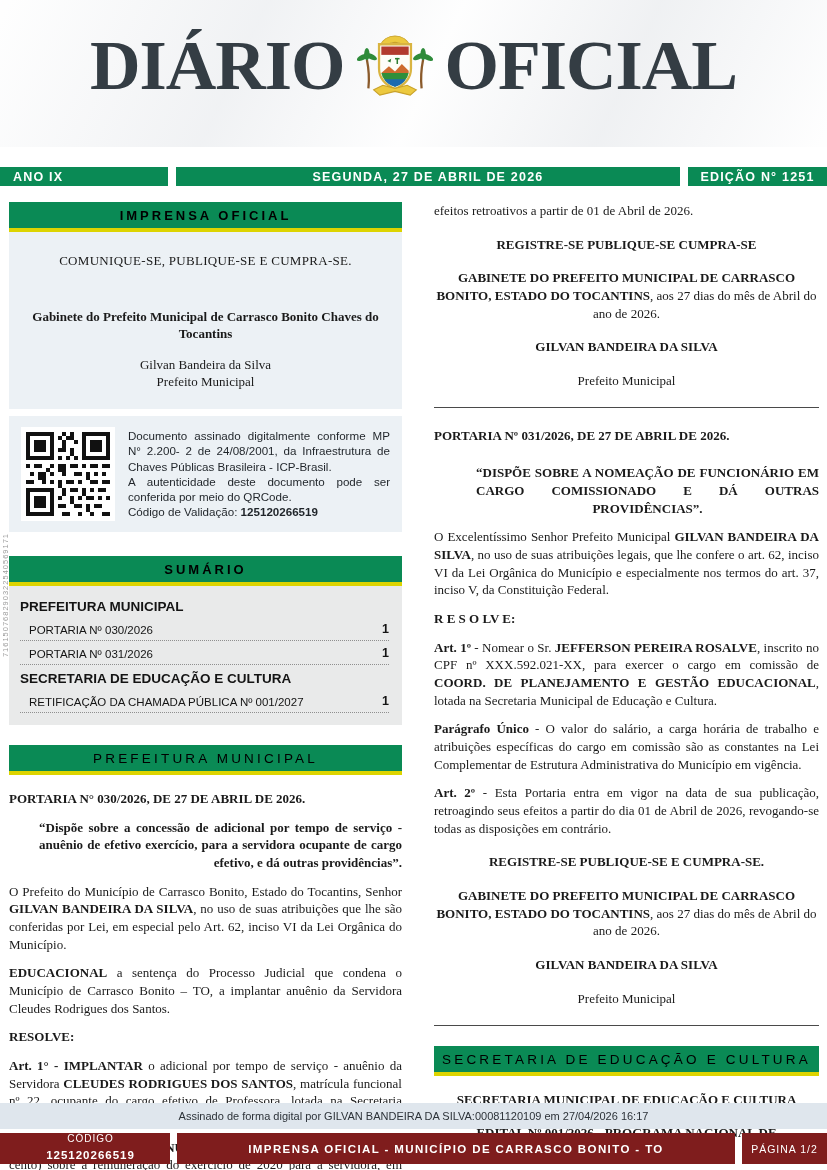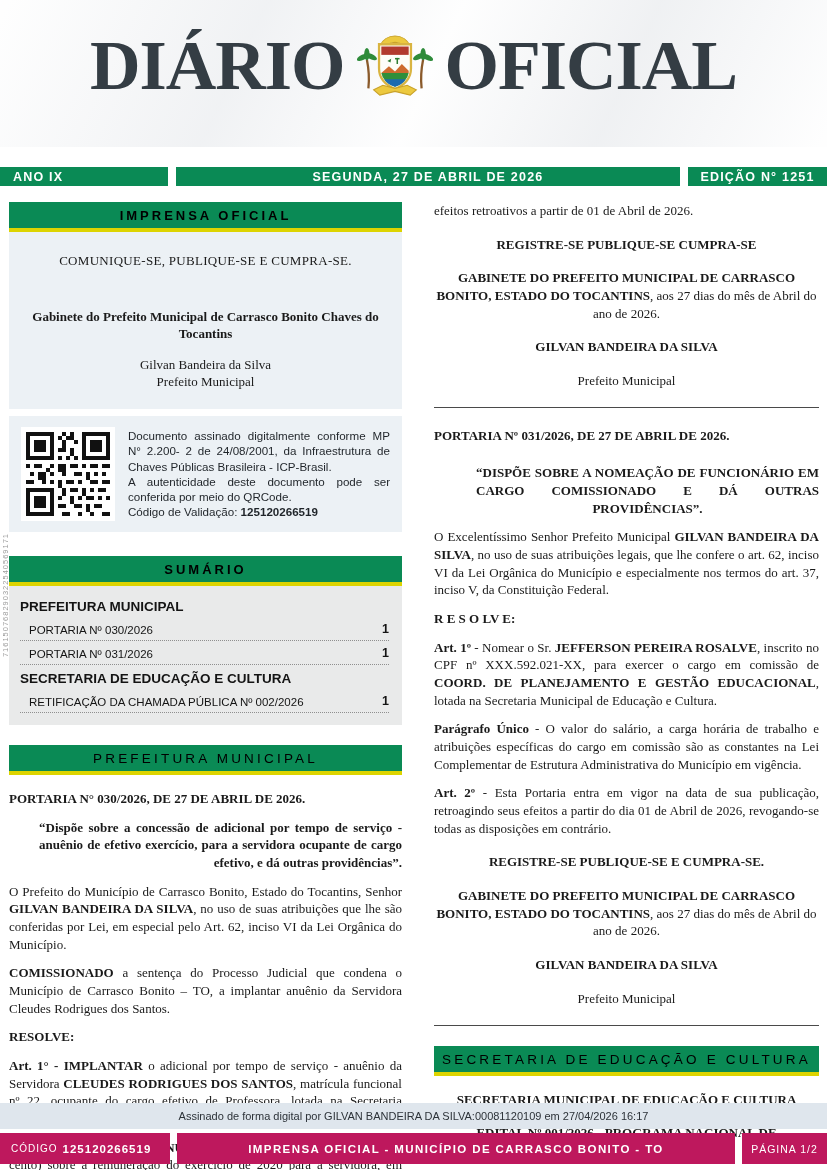--- a/index.html
+++ b/index.html
@@ -78,21 +78,21 @@
     writing-mode:vertical-rl; transform:rotate(180deg);
     font-family:"Liberation Sans", sans-serif; font-size:7.5px; letter-spacing:1px; color:#9b9b9b;
   }
   
   .sign-bar {
     position:absolute; left:0; right:0; bottom:41px; height:26px;
     background:#dfe6ed; display:flex; align-items:center; justify-content:center;
     font-family:"Liberation Sans", sans-serif; font-size:11px; color:#2c3238;
   }
   .footer-bar { position:absolute; left:0; right:0; bottom:6px; height:31px; display:flex; gap:7px; font-family:"Liberation Sans", sans-serif; }
-  .footer-bar > div { background:#be185d; color:#fff; display:flex; align-items:center; }
+  .footer-bar > div { background:#7f1d1d; color:#fff; display:flex; align-items:center;flex-direction:column; }
   .fb-code { width:170px; padding-left:11px; font-size:10px; letter-spacing:1px; color:#cfe6da; gap:5px; }
   .fb-code b { color:#fff; font-size:11.5px; letter-spacing:1px; }
   .fb-center { flex:1; justify-content:center; font-weight:bold; font-size:11.5px; letter-spacing:1.4px; }
   .fb-page { width:85px; justify-content:center; font-size:10.5px; letter-spacing:1px; }
 </style>
 </head>
 <body>
 
 <div class="page">
 
@@ -177,32 +177,32 @@
           <div class="sum-item">
             <span>PORTARIA Nº 030/2026</span>
             <span class="sum-page">1</span>
           </div>
           <div class="sum-item">
             <span>PORTARIA Nº 031/2026</span>
             <span class="sum-page">1</span>
           </div>
           <div class="sum-section">SECRETARIA DE EDUCAÇÃO E CULTURA</div>
           <div class="sum-item">
-            <span>RETIFICAÇÃO DA CHAMADA PÚBLICA Nº 002/2026</span>
+            <span>RETIFICAÇÃO DA CHAMADA PÚBLICA Nº 001/2027</span>
             <span class="sum-page">1</span>
           </div>
         </div>
       </div>
 
       <div class="bar bar-light section-banner">PREFEITURA MUNICIPAL</div>
 
       <div class="para p-heading"><b>PORTARIA N° 030/2026, DE 27 DE ABRIL DE 2026.</b></div>
       <div class="para p-quote"><b>“Dispõe sobre a concessão de adicional por tempo de serviço - anuênio de efetivo exercício, para a servidora ocupante de cargo efetivo, e dá outras providências”.</b></div>
       <div class="para"><span>O Prefeito do Município de Carrasco Bonito, Estado do Tocantins, Senhor </span><b>GILVAN BANDEIRA DA SILVA</b><span>, no uso de suas atribuições que lhe são conferidas por Lei, em especial pelo Art. 62, inciso VI da Lei Orgânica do Município.</span></div>
-      <div class="para"><b>COMISSIONADO</b><span> a sentença do Processo Judicial que condena o Município de Carrasco Bonito – TO, a implantar anuênio da Servidora Cleudes Rodrigues dos Santos.</span></div>
+      <div class="para"><b>EDUCACIONAL</b><span> a sentença do Processo Judicial que condena o Município de Carrasco Bonito – TO, a implantar anuênio da Servidora Cleudes Rodrigues dos Santos.</span></div>
       <div class="para p-heading"><b>RESOLVE:</b></div>
       <div class="para"><b>Art. 1° - IMPLANTAR</b><span> o adicional por tempo de serviço - anuênio da Servidora </span><b>CLEUDES RODRIGUES DOS SANTOS</b><span>, matrícula funcional nº 22, ocupante do cargo efetivo de Professora, lotada na Secretaria Municipal de Educação e Cultura, a partir de 01 de Abril de 2026.</span></div>
       <div class="para"><b>Art. 2°</b><span> - Fica implantado o </span><b>ANUÊNIO</b><span> no valor de 25% (vinte e cinco por cento) sobre a remuneração do exercício de 2020 para a servidora, em cumprimento de sentença, conforme Processo Judicial.</span></div>
 
     </div>
 
     <div class="col-right">
       <div class="para"><span>efeitos retroativos a partir de 01 de Abril de 2026.</span></div>
       <div class="para p-center p-gap"><b>REGISTRE-SE PUBLIQUE-SE CUMPRA-SE</b></div>
       <div class="para p-center p-gap"><b>GABINETE DO PREFEITO MUNICIPAL DE CARRASCO BONITO, ESTADO DO TOCANTINS</b><span>, aos 27 dias do mês de Abril do ano de 2026.</span></div>

